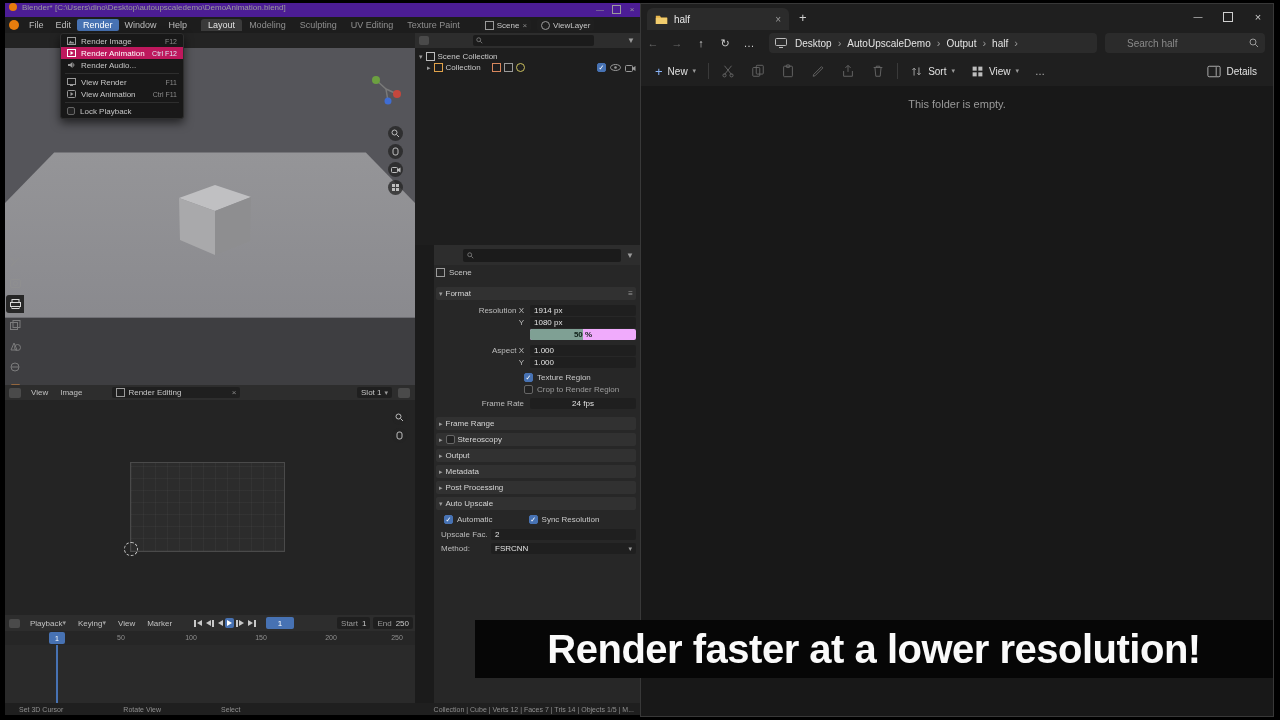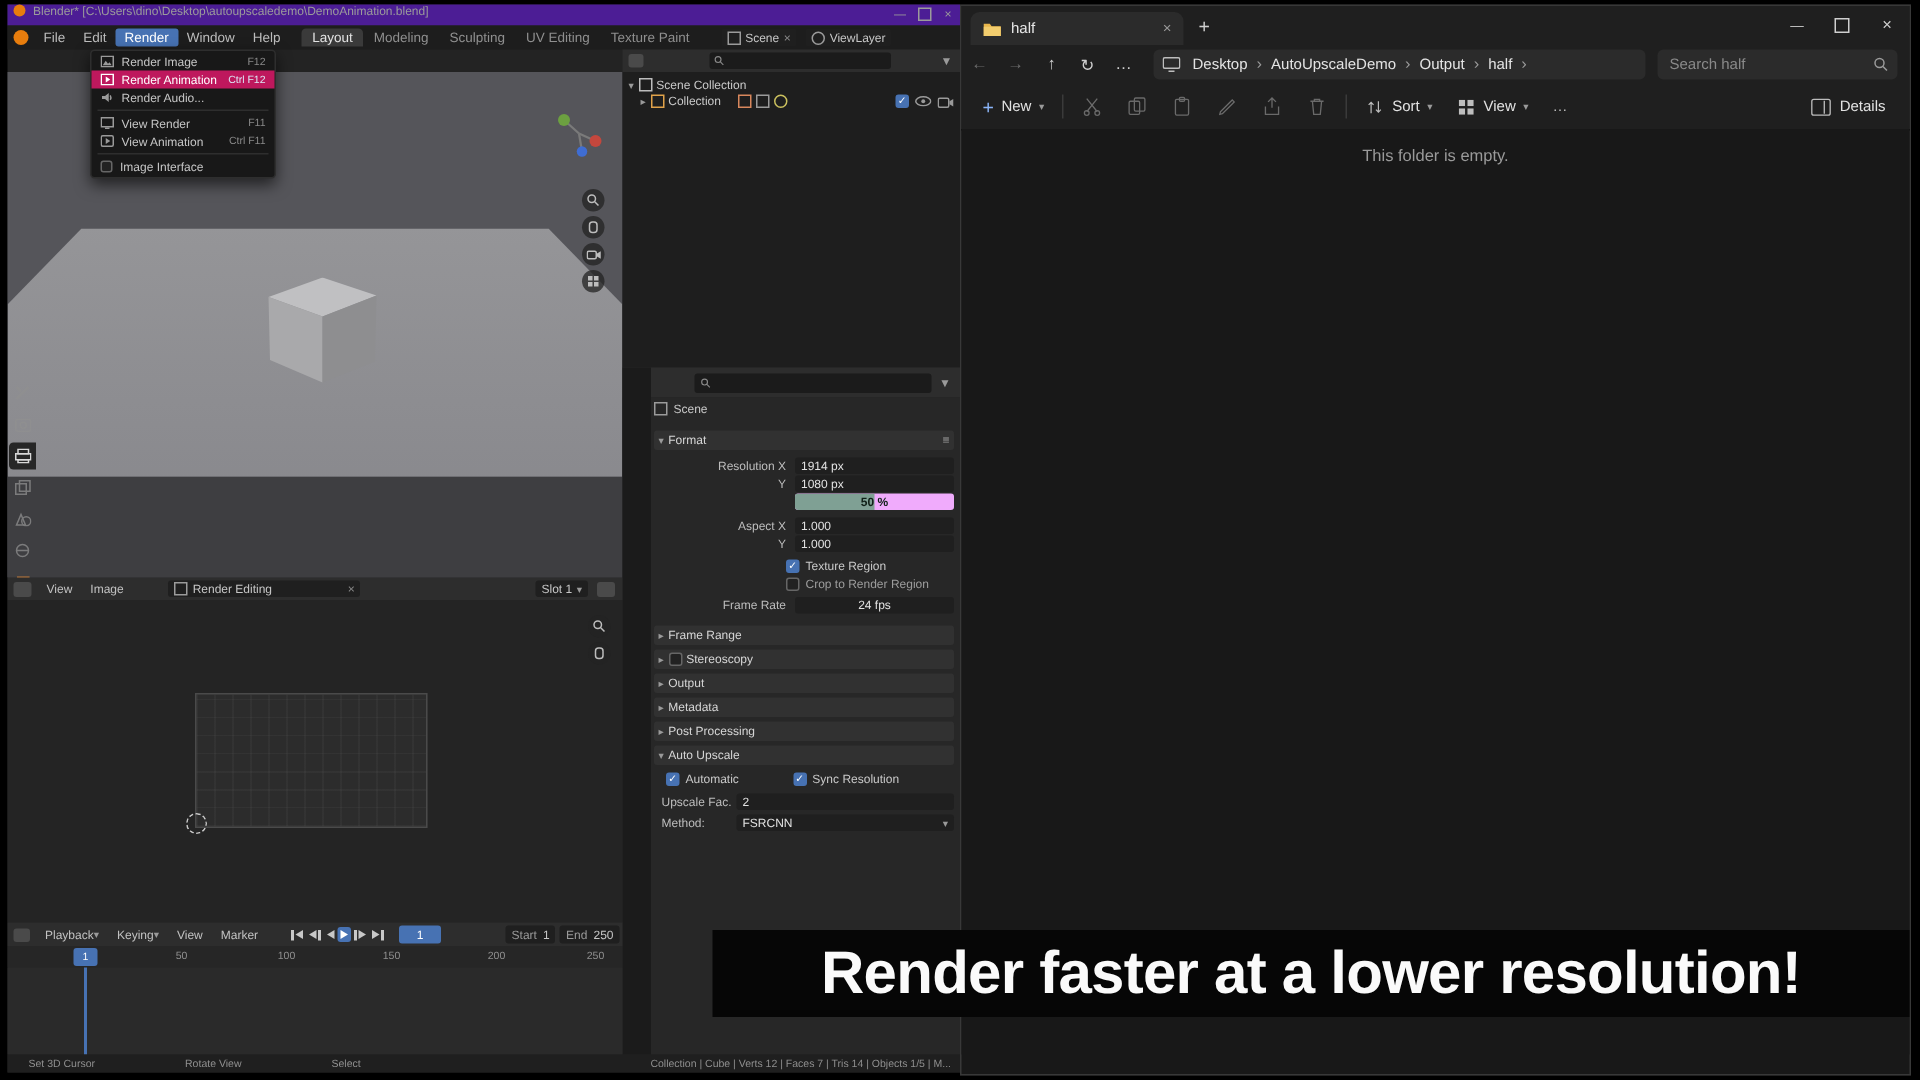--- a/index.html
+++ b/index.html
@@ -569,21 +569,21 @@
       <svg width="9" height="8" viewBox="0 0 9 8">
           <rect x="0.5" y="0.5" width="8" height="7" rx="1" fill="none" stroke="#9a9a9a"></rect>
           <polygon points="3.5,2 6.5,4 3.5,6" fill="#9a9a9a"></polygon>
         </svg>
       <span>View Animation</span>
       <span class="rmenu-sc">Ctrl F11</span>
     </div>
     <div class="rmenu-sep"></div>
     <div class="rmenu-item">
       <span class="chk" style="width:8px;height:8px"></span>
-      <span>Image Interface</span>
+      <span>Lock Playback</span>
       <span class="rmenu-sc"></span>
     </div>
   </div>
 </div>
 
 <div class="abs" id="explorer">
 
   <div class="abs ex-tabs">
     <div class="ex-tab">
       <svg width="13" height="11" viewBox="0 0 16 13">
@@ -616,21 +616,21 @@
       </svg>
       <span class="ex-crumb">Desktop</span>
       <span class="ex-sep">›</span>
       <span class="ex-crumb">AutoUpscaleDemo</span>
       <span class="ex-sep">›</span>
       <span class="ex-crumb">Output</span>
       <span class="ex-sep">›</span>
       <span class="ex-crumb">half</span>
       <span class="ex-sep">›</span>
     </div>
-    <div class="ex-box" style="width:148px;margin-right:8px;padding:0 6px;justify-content:space-between">
+    <div class="ex-box" style="width:148px;margin-right:8px;padding:0 6px;justify-content:flex-end">
       <input class="ex-search-input" placeholder="Search half" style="">
       <svg width="10" height="10" viewBox="0 0 10 10">
         <circle cx="4" cy="4" r="3" fill="none" stroke="#9a9a9a"></circle>
           <line x1="6.3" y1="6.3" x2="9" y2="9" stroke="#9a9a9a"></line>
       </svg>
     </div>
   </div>
 
   <div class="abs ex-cmd">
     <span class="ex-cmdbtn" style="margin-left:6px">

